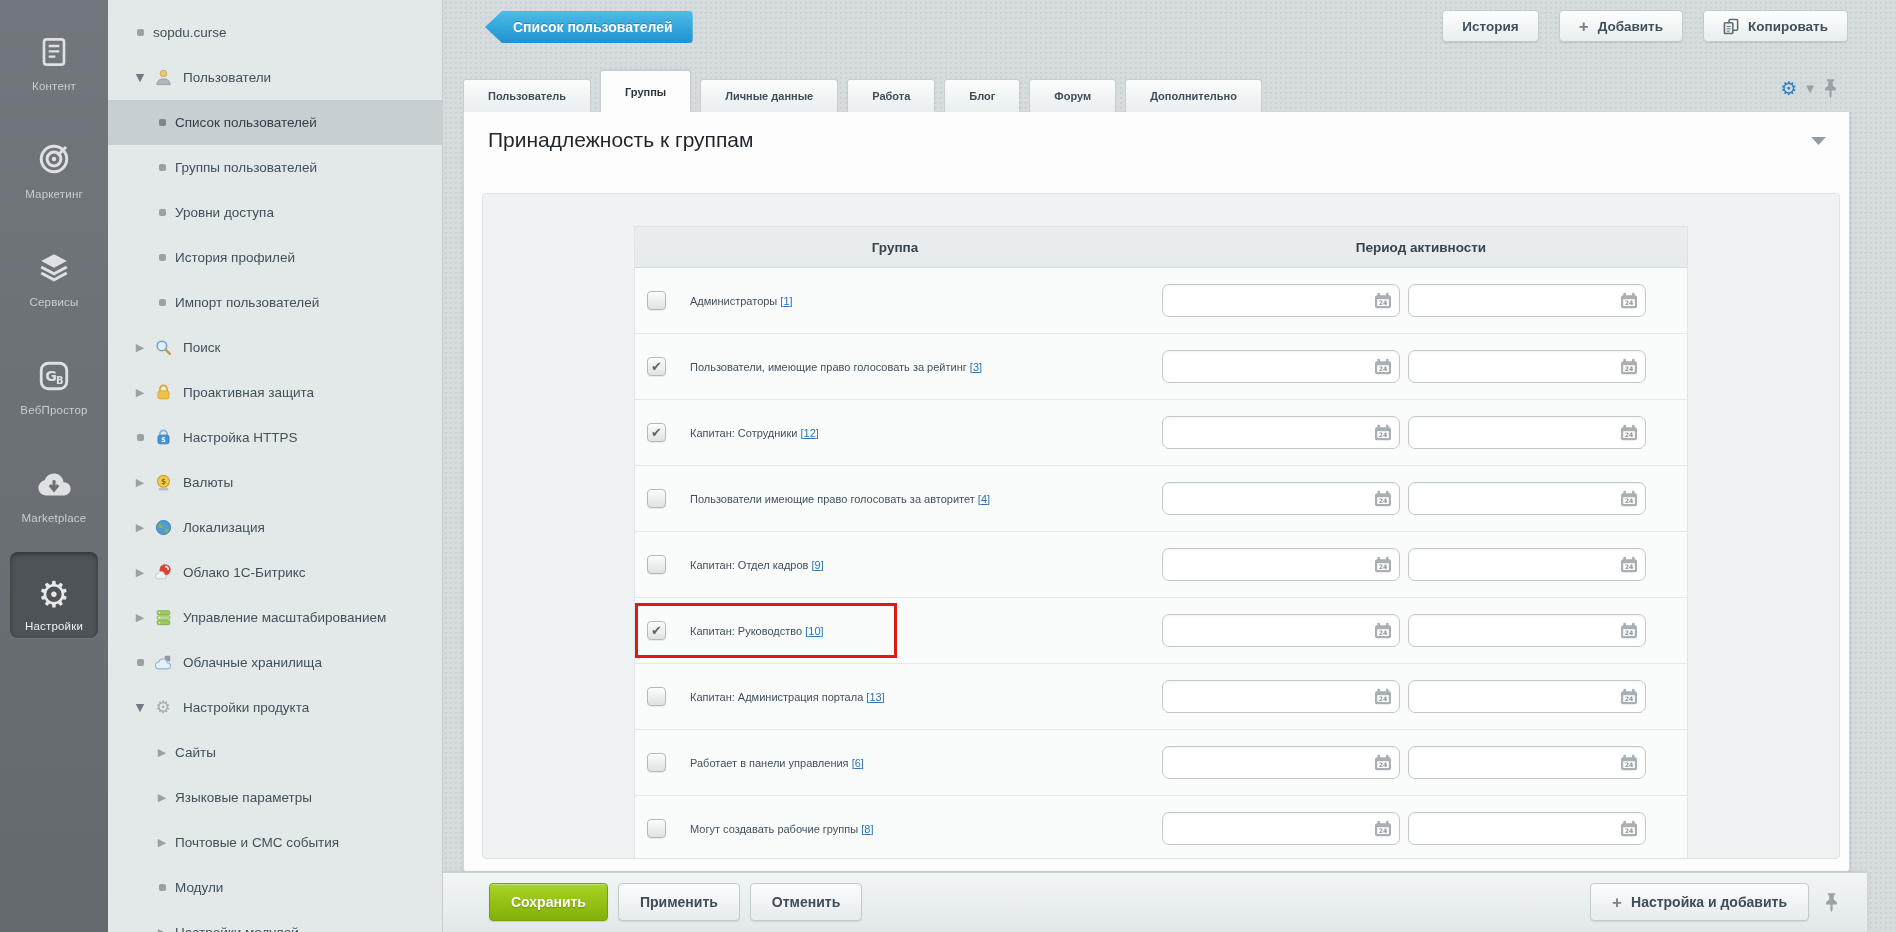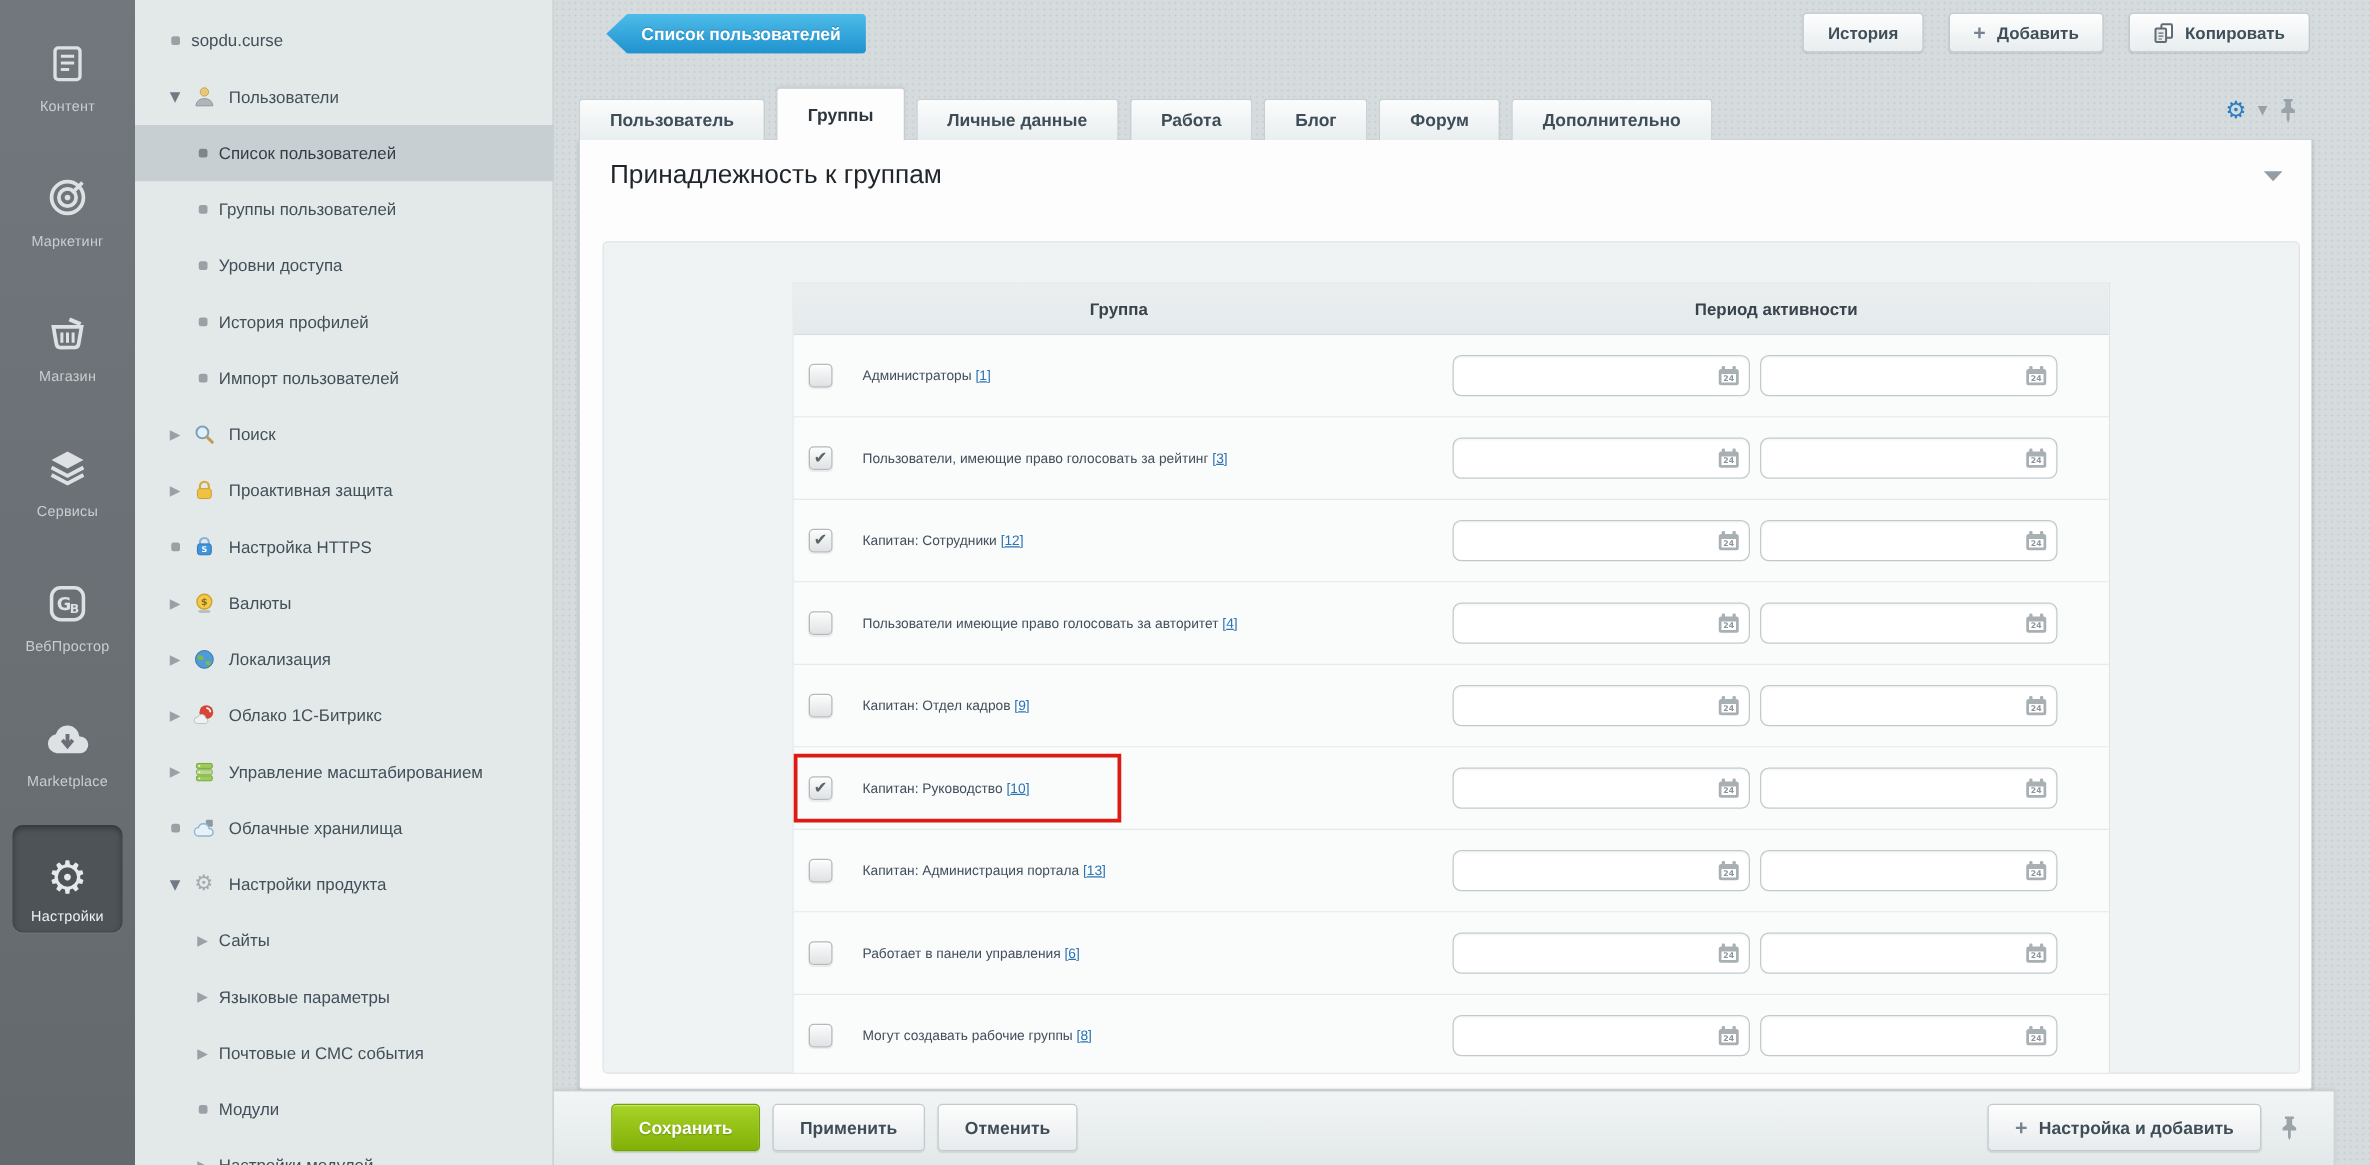--- a/index.html
+++ b/index.html
@@ -55,21 +55,21 @@
   .btn { height:32px; padding:0 19px; display:flex; align-items:center; gap:9px;
          background:linear-gradient(180deg,#fefefe,#e8edef); border:1px solid #c3cacd;
          border-radius:4px; font-weight:bold; font-size:13.5px; color:#40505a;
          box-shadow:0 1px 1px rgba(0,0,0,.09); cursor:pointer; box-sizing:border-box; }
   .plus-g { color:#76828c; font-size:17px; font-weight:bold; line-height:17px; }
 
   
   .tabs { position:absolute; left:20px; top:70px; height:42px; display:flex; align-items:flex-end; z-index:3; }
   .tab { height:33px; padding:0 24px; margin-right:9px; display:flex; align-items:center;
          background:linear-gradient(180deg,#fbfcfc,#e9eef0); border:1px solid #c6ced2; border-bottom:none;
-         border-radius:3px 3px 0 0; font-size:14px; font-weight:bold; color:#3f4d57;
+         border-radius:3px 3px 0 0; font-size:11px; font-weight:bold; color:#3f4d57;
          cursor:pointer; box-sizing:border-box; }
   .tab.active { height:42px; background:#fdfdfd; color:#2b363f; box-shadow:0 -1px 2px rgba(0,0,0,.06); }
   .tabs-tools { position:absolute; right:58px; top:78px; display:flex; align-items:center; gap:9px; z-index:3; }
   .gear-blue { color:#2e7ec3; font-size:19px; line-height:19px; cursor:pointer; }
   .caret { color:#98a0a6; font-size:10px; cursor:pointer; }
   .pin-ic { cursor:pointer; display:flex; }
 
   
   .panel { position:absolute; left:20px; top:112px; width:1387px; height:760px;
            background:#fdfdfd; border:1px solid #cfd6d9; border-top:none;
@@ -144,30 +144,20 @@
               <circle cx="12" cy="12" r="8.5" fill="none" stroke="#dde1e4" stroke-width="2"></circle>
               <circle cx="12" cy="12" r="4.6" fill="none" stroke="#dde1e4" stroke-width="2"></circle>
               <circle cx="12" cy="12" r="1.5" fill="#dde1e4"></circle>
               <path d="M14.5 9.5L20 4" stroke="#dde1e4" stroke-width="2"></path>
             </svg></span>
         </span>
         <span class="sb-label">Маркетинг</span>
       </div>
       <div class="sb-item">
         <span class="sb-ic">
-          <span><svg width="36" height="36" viewBox="0 0 24 24">
-              <path d="M4.5 9h15l-1.6 9.2a2.2 2.2 0 0 1-2.2 1.8H8.3a2.2 2.2 0 0 1-2.2-1.8z" fill="none" stroke="#dde1e4" stroke-width="2"></path>
-              <path d="M9 12v5.5M12 12v5.5M15 12v5.5" stroke="#dde1e4" stroke-width="1.6"></path>
-              <path d="M13 5l6 2.5" stroke="#dde1e4" stroke-width="2.2"></path>
-            </svg></span>
-        </span>
-        <span class="sb-label">Магазин</span>
-      </div>
-      <div class="sb-item">
-        <span class="sb-ic">
           <span><svg width="38" height="36" viewBox="0 0 24 24">
               <path d="M12 3.5L20.5 8 12 12.5 3.5 8z" fill="#dde1e4"></path>
               <path d="M3.5 12l8.5 4.5L20.5 12" fill="none" stroke="#dde1e4" stroke-width="2"></path>
               <path d="M3.5 16l8.5 4.5L20.5 16" fill="none" stroke="#dde1e4" stroke-width="2"></path>
             </svg></span>
         </span>
         <span class="sb-label">Сервисы</span>
       </div>
       <div class="sb-item">
         <span class="sb-ic">

